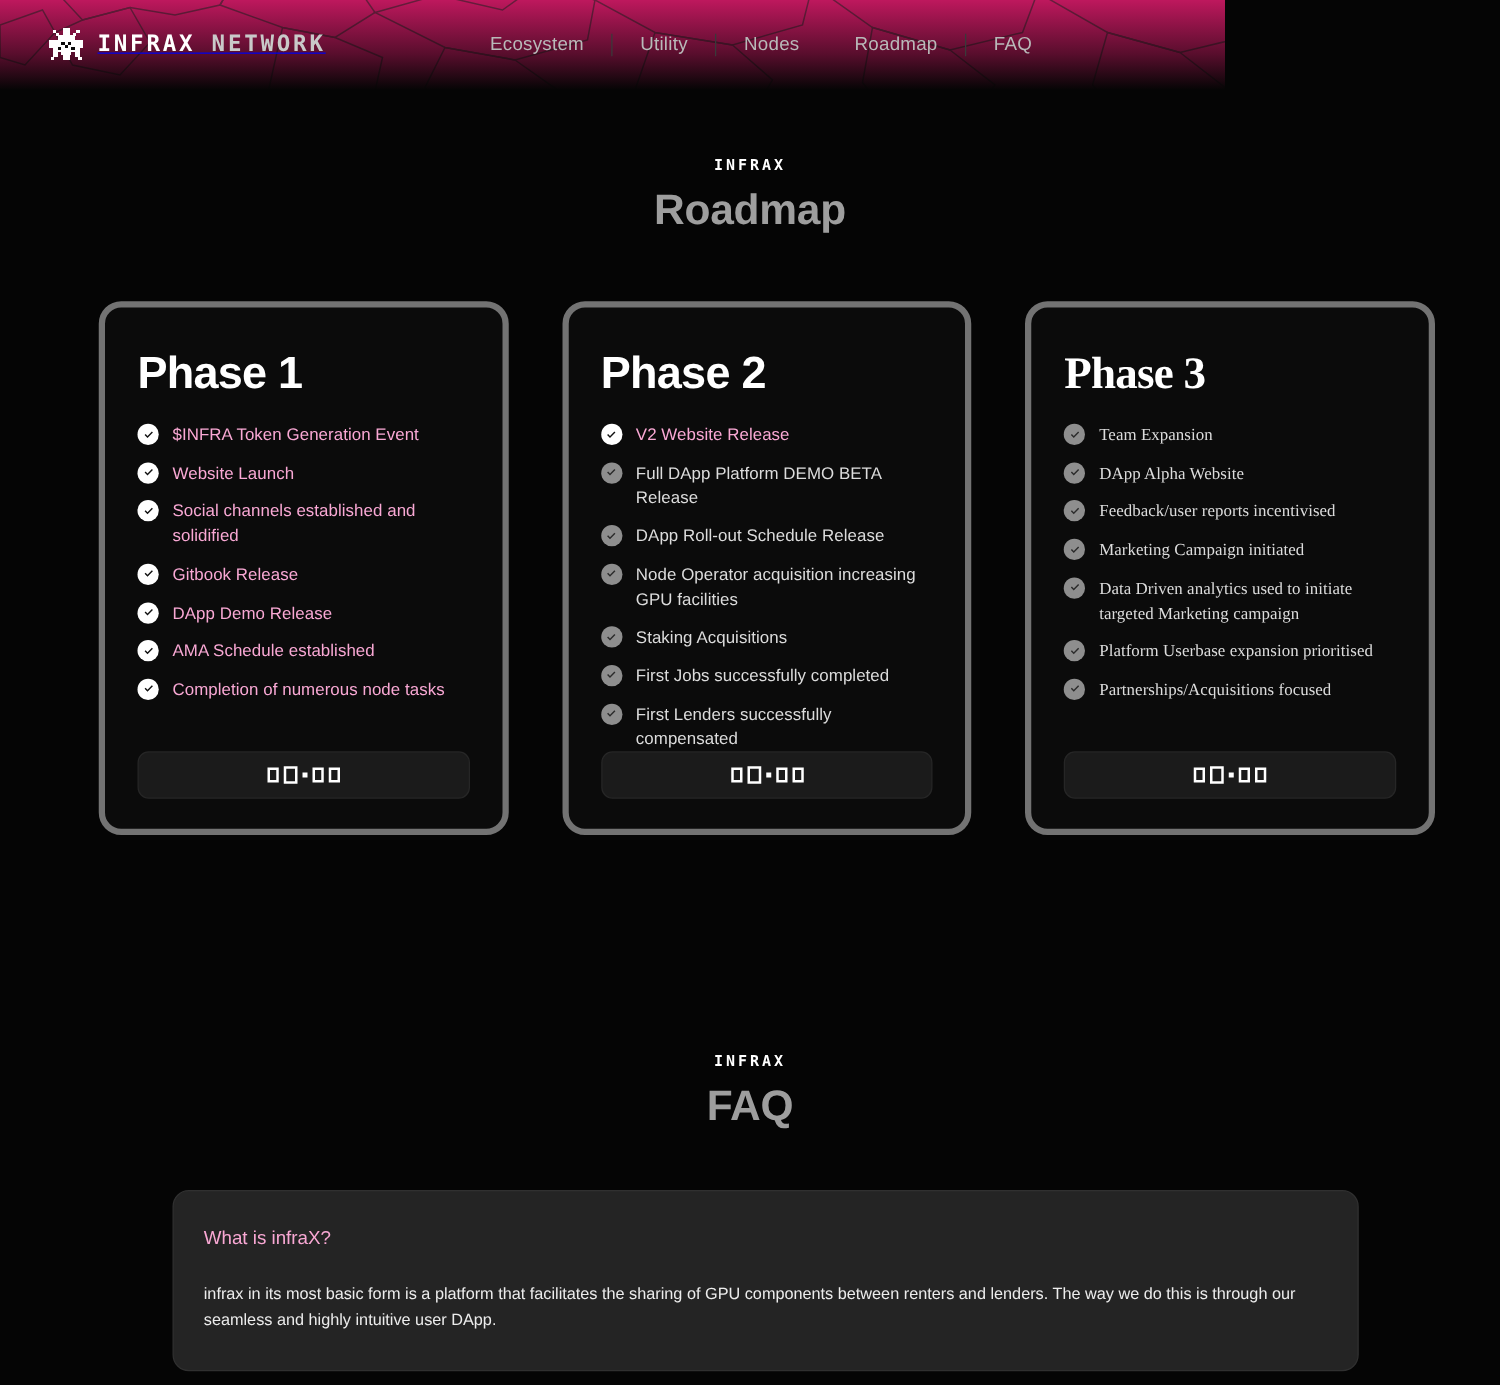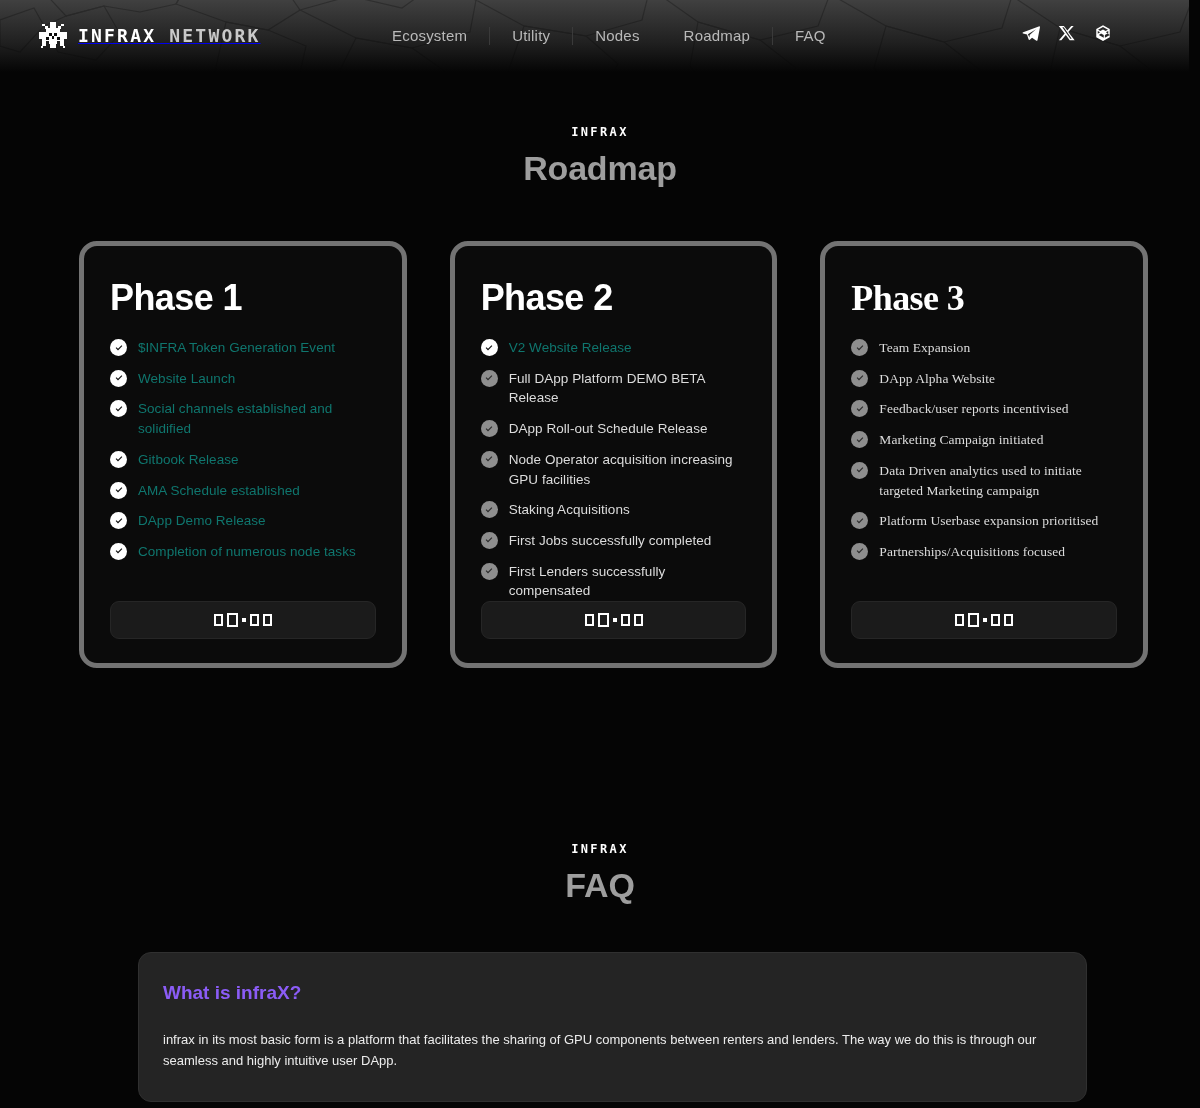--- a/index.html
+++ b/index.html
@@ -10,24 +10,24 @@
     background: #050505;
     font-family: "Liberation Sans", sans-serif;
     overflow: hidden;
   }
   body { position: relative; }
 
   
   .header {
     position: absolute;
     top: 0; left: 0;
-    width: 1189px;
+    width: 980px;
     height: 72px;
     overflow: hidden;
-    background: #404040;
+    background: #be185d;
   }
   .header-map {
     position: absolute;
     top: -40px; left: 0;
     width: 1200px;
     height: 160px;
     opacity: 0.55;
     pointer-events: none;
   }
   .header-fade {
@@ -170,21 +170,21 @@
     margin-top: 1px;
   }
   .check svg { width: 10px; height: 10px; display: block; }
   .check.done { background: #ffffff; }
   .check.done svg { fill: #111111; }
   .check.todo { background: #8e8e8e; }
   .check.todo svg { fill: #2b2b2b; }
 
   .item-label {
     font-size: 13.5px;
-    color: #0f766e;
+    color: #f9a8d4;
     line-height: 1.46;
     letter-spacing: 0.05px;
   }
   .item.todo-row .item-label { color: #dcdcdc; }
 
   .phase-footer {
     margin-top: auto;
     height: 38px;
     background: #1b1b1b;
     border: 1px solid #262626;
@@ -207,23 +207,23 @@
     position: absolute;
     top: 952px;
     left: 138px;
     width: 949px;
     background: #242424;
     border: 1px solid #303030;
     border-radius: 13px;
     padding: 28px 24px 30px 24px;
   }
   .faq-q {
-    font-size: 19px;
-    font-weight: bold;
-    color: #8b5cf6;
+    font-size: 15px;
+    font-weight: normal;
+    color: #f9a8d4;
     line-height: 1.3;
   }
   .faq-a {
     margin-top: 23px;
     font-size: 13px;
     color: #ececec;
     line-height: 1.62;
     max-width: 905px;
   }
 </style>
@@ -362,29 +362,29 @@
             </svg>
           </span>
         <span class="item-label">Gitbook Release</span>
       </li>
       <li class="item">
         <span class="check done">
             <svg viewBox="0 0 12 12">
               <path d="M4.8 8.9 2 6.1l1-1 1.8 1.8L9 2.7l1 1z"></path>
             </svg>
           </span>
+        <span class="item-label">DApp Demo Release</span>
+      </li>
+      <li class="item">
+        <span class="check done">
+            <svg viewBox="0 0 12 12">
+              <path d="M4.8 8.9 2 6.1l1-1 1.8 1.8L9 2.7l1 1z"></path>
+            </svg>
+          </span>
         <span class="item-label">AMA Schedule established</span>
-      </li>
-      <li class="item">
-        <span class="check done">
-            <svg viewBox="0 0 12 12">
-              <path d="M4.8 8.9 2 6.1l1-1 1.8 1.8L9 2.7l1 1z"></path>
-            </svg>
-          </span>
-        <span class="item-label">DApp Demo Release</span>
       </li>
       <li class="item">
         <span class="check done">
             <svg viewBox="0 0 12 12">
               <path d="M4.8 8.9 2 6.1l1-1 1.8 1.8L9 2.7l1 1z"></path>
             </svg>
           </span>
         <span class="item-label">Completion of numerous node tasks</span>
       </li>
     </ul>

